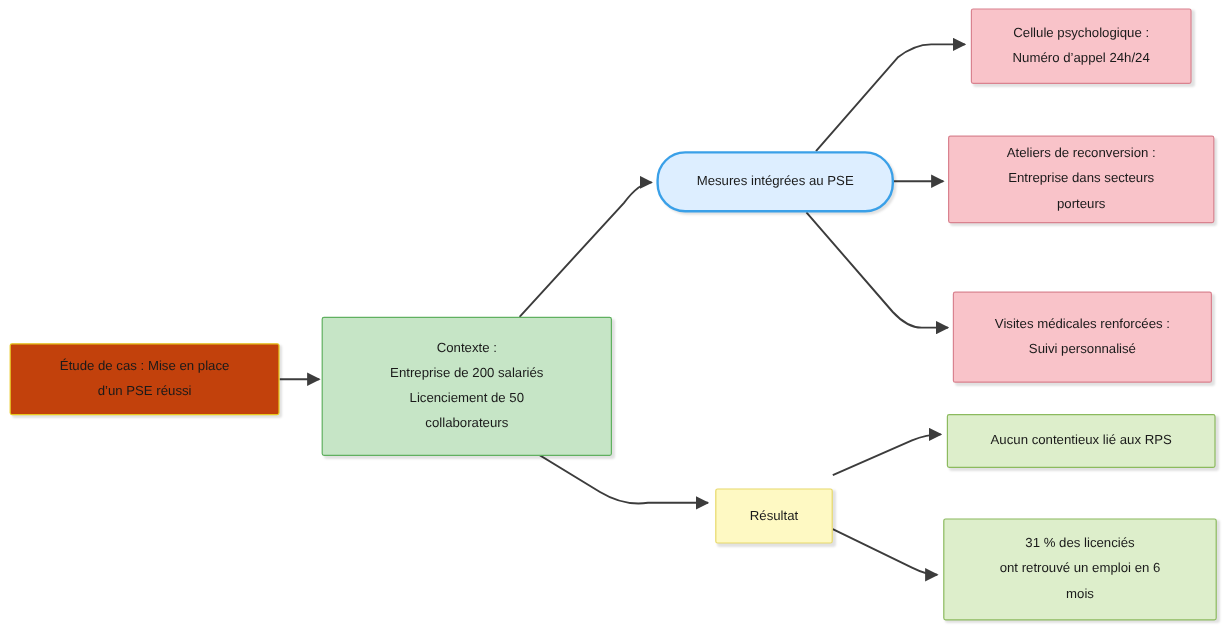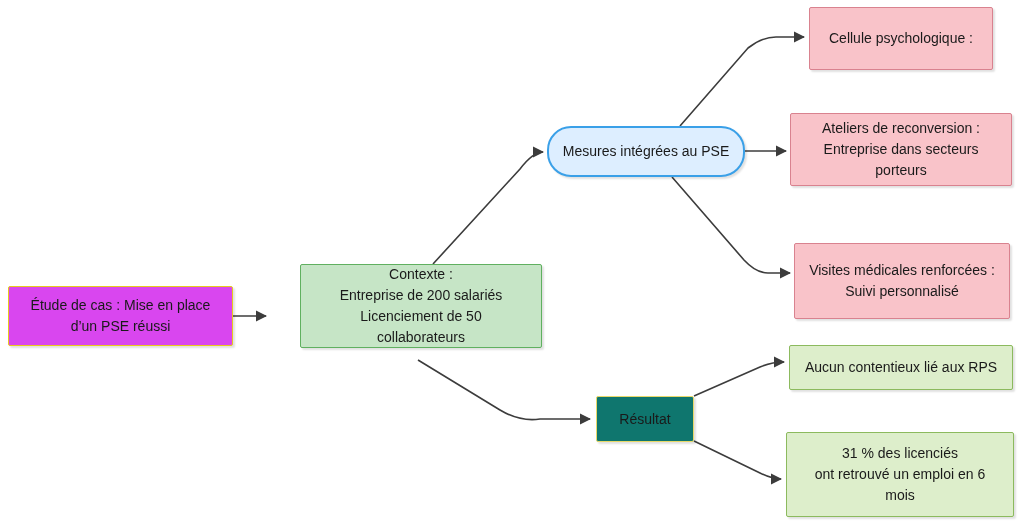--- a/index.html
+++ b/index.html
@@ -27,50 +27,51 @@
     pointer-events: none;
   }
   .node {
     position: absolute;
     box-sizing: border-box;
     display: flex;
     align-items: center;
     justify-content: center;
     text-align: center;
     color: #1a1a1a;
-    font-size: 14px;
+    font-size: 11px;
     line-height: 21px;
     border-radius: 2px;
     padding: 4px 8px;
     box-shadow: 2px 2px 2px rgba(0,0,0,0.12);
   }
   .node span {
     display: block;
     width: 100%;
   }
   .n-yellow-strong {
-    background: #d946ef;
+    background: #c2410c;
     border: 1.5px solid #e8c81e;
     justify-content: flex-end;
   }
   .n-green {
     background: #c6e5c6;
     border: 1.5px solid #60b060;
   }
   .n-blue {
     background: #ddeeff;
     border: 2px solid #3aa0e8;
   }
   .n-pink {
     background: #f9c3c9;
     border: 1.5px solid #d9828f;
   }
   .n-yellow-light {
-    background: #0f766e;
+    background: #fef9c3;
     border: 1.5px solid #e8d96a;
+    margin-top: 11px;
   }
   .n-lightgreen {
     background: #ddeecb;
     border: 1.5px solid #8cba5e;
     text-align: center;
   }
 </style>
 </head>
 <body>
 
@@ -94,36 +95,37 @@
     </g>
   </svg>
 
   <div class="node n-yellow-strong" style="left:8px; top:286px; width:225px; height:60px;">
     <span>
       <span>Étude de cas : Mise en place</span>
       <span>d’un PSE réussi</span>
     </span>
   </div>
 
-  <div class="node n-green" style="left:268px; top:264px; width:242px; height:84px;margin-left:32px;">
+  <div class="node n-green" style="left:268px; top:264px; width:242px; height:116px;">
     <span>
       <span>Contexte :</span>
       <span>Entreprise de 200 salariés</span>
       <span>Licenciement de 50</span>
       <span>collaborateurs</span>
     </span>
   </div>
 
   <div class="node n-blue" style="left:547px; top:126px; width:198px; height:51px;border-radius:24px;">
     <span>Mesures intégrées au PSE</span>
   </div>
 
   <div class="node n-pink" style="left:809px; top:7px; width:184px; height:63px;">
     <span>
       <span>Cellule psychologique :</span>
+      <span>Numéro d’appel 24h/24</span>
     </span>
   </div>
 
   <div class="node n-pink" style="left:790px; top:113px; width:222px; height:73px;">
     <span>
       <span>Ateliers de reconversion :</span>
       <span>Entreprise dans secteurs</span>
       <span>porteurs</span>
     </span>
   </div>

